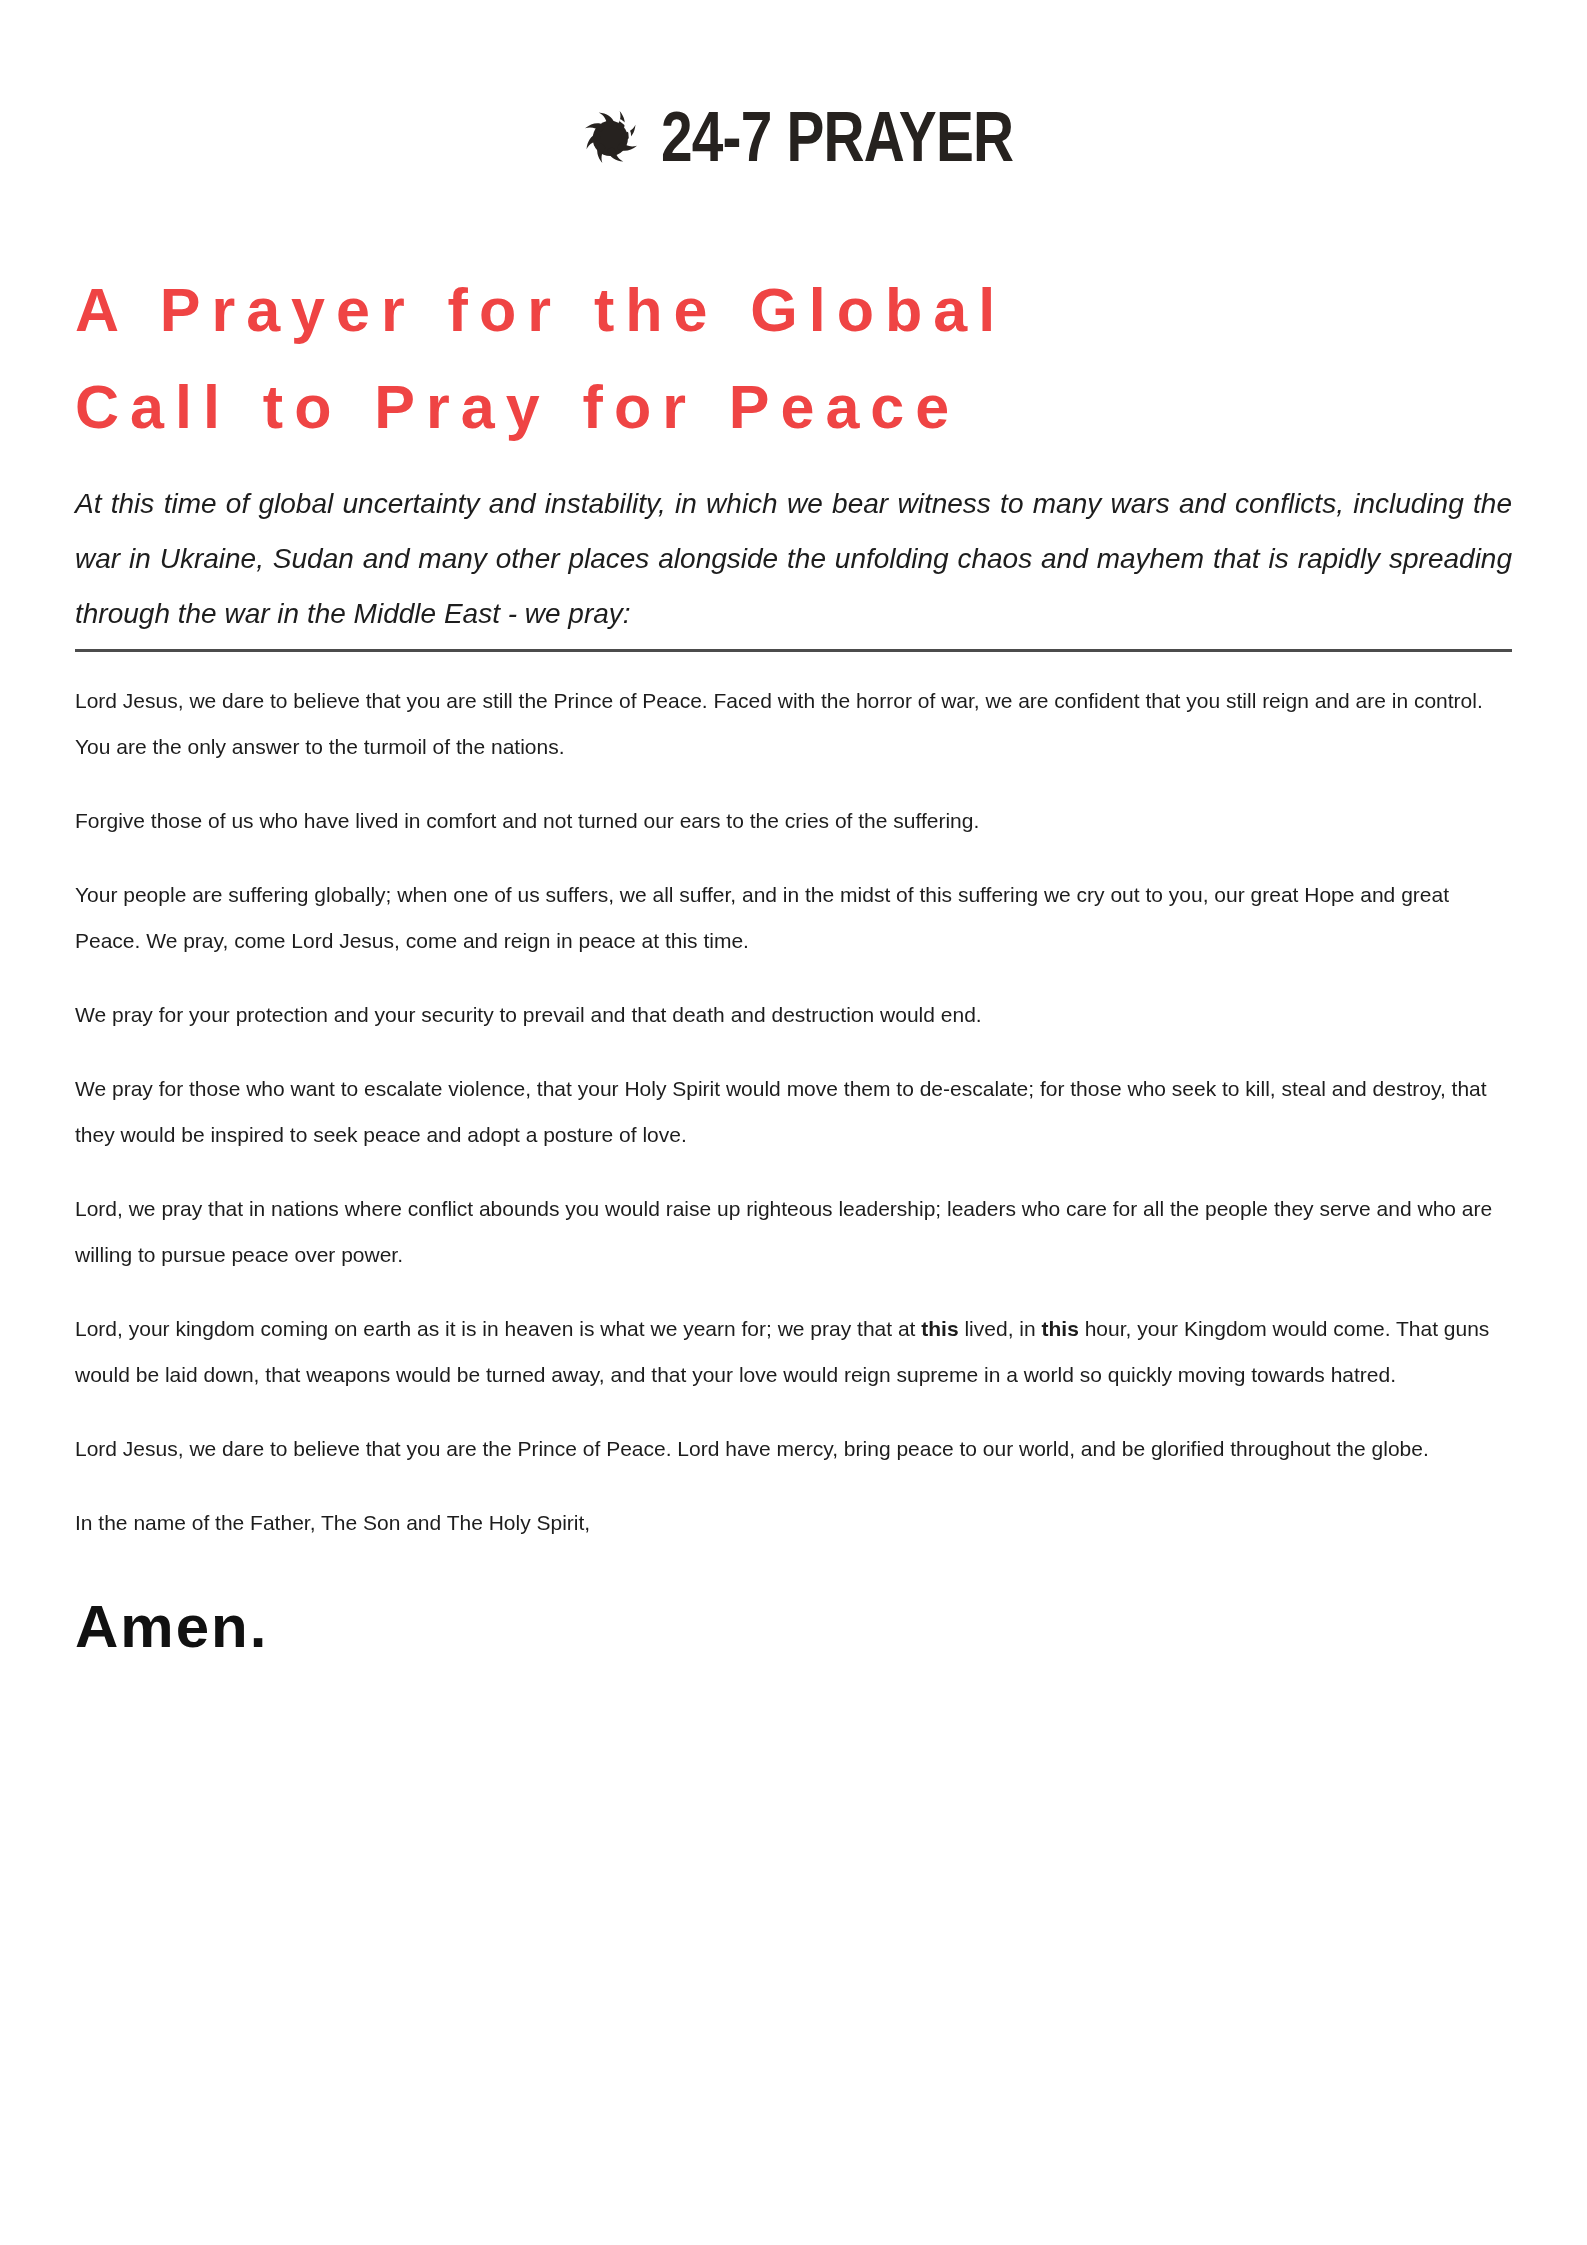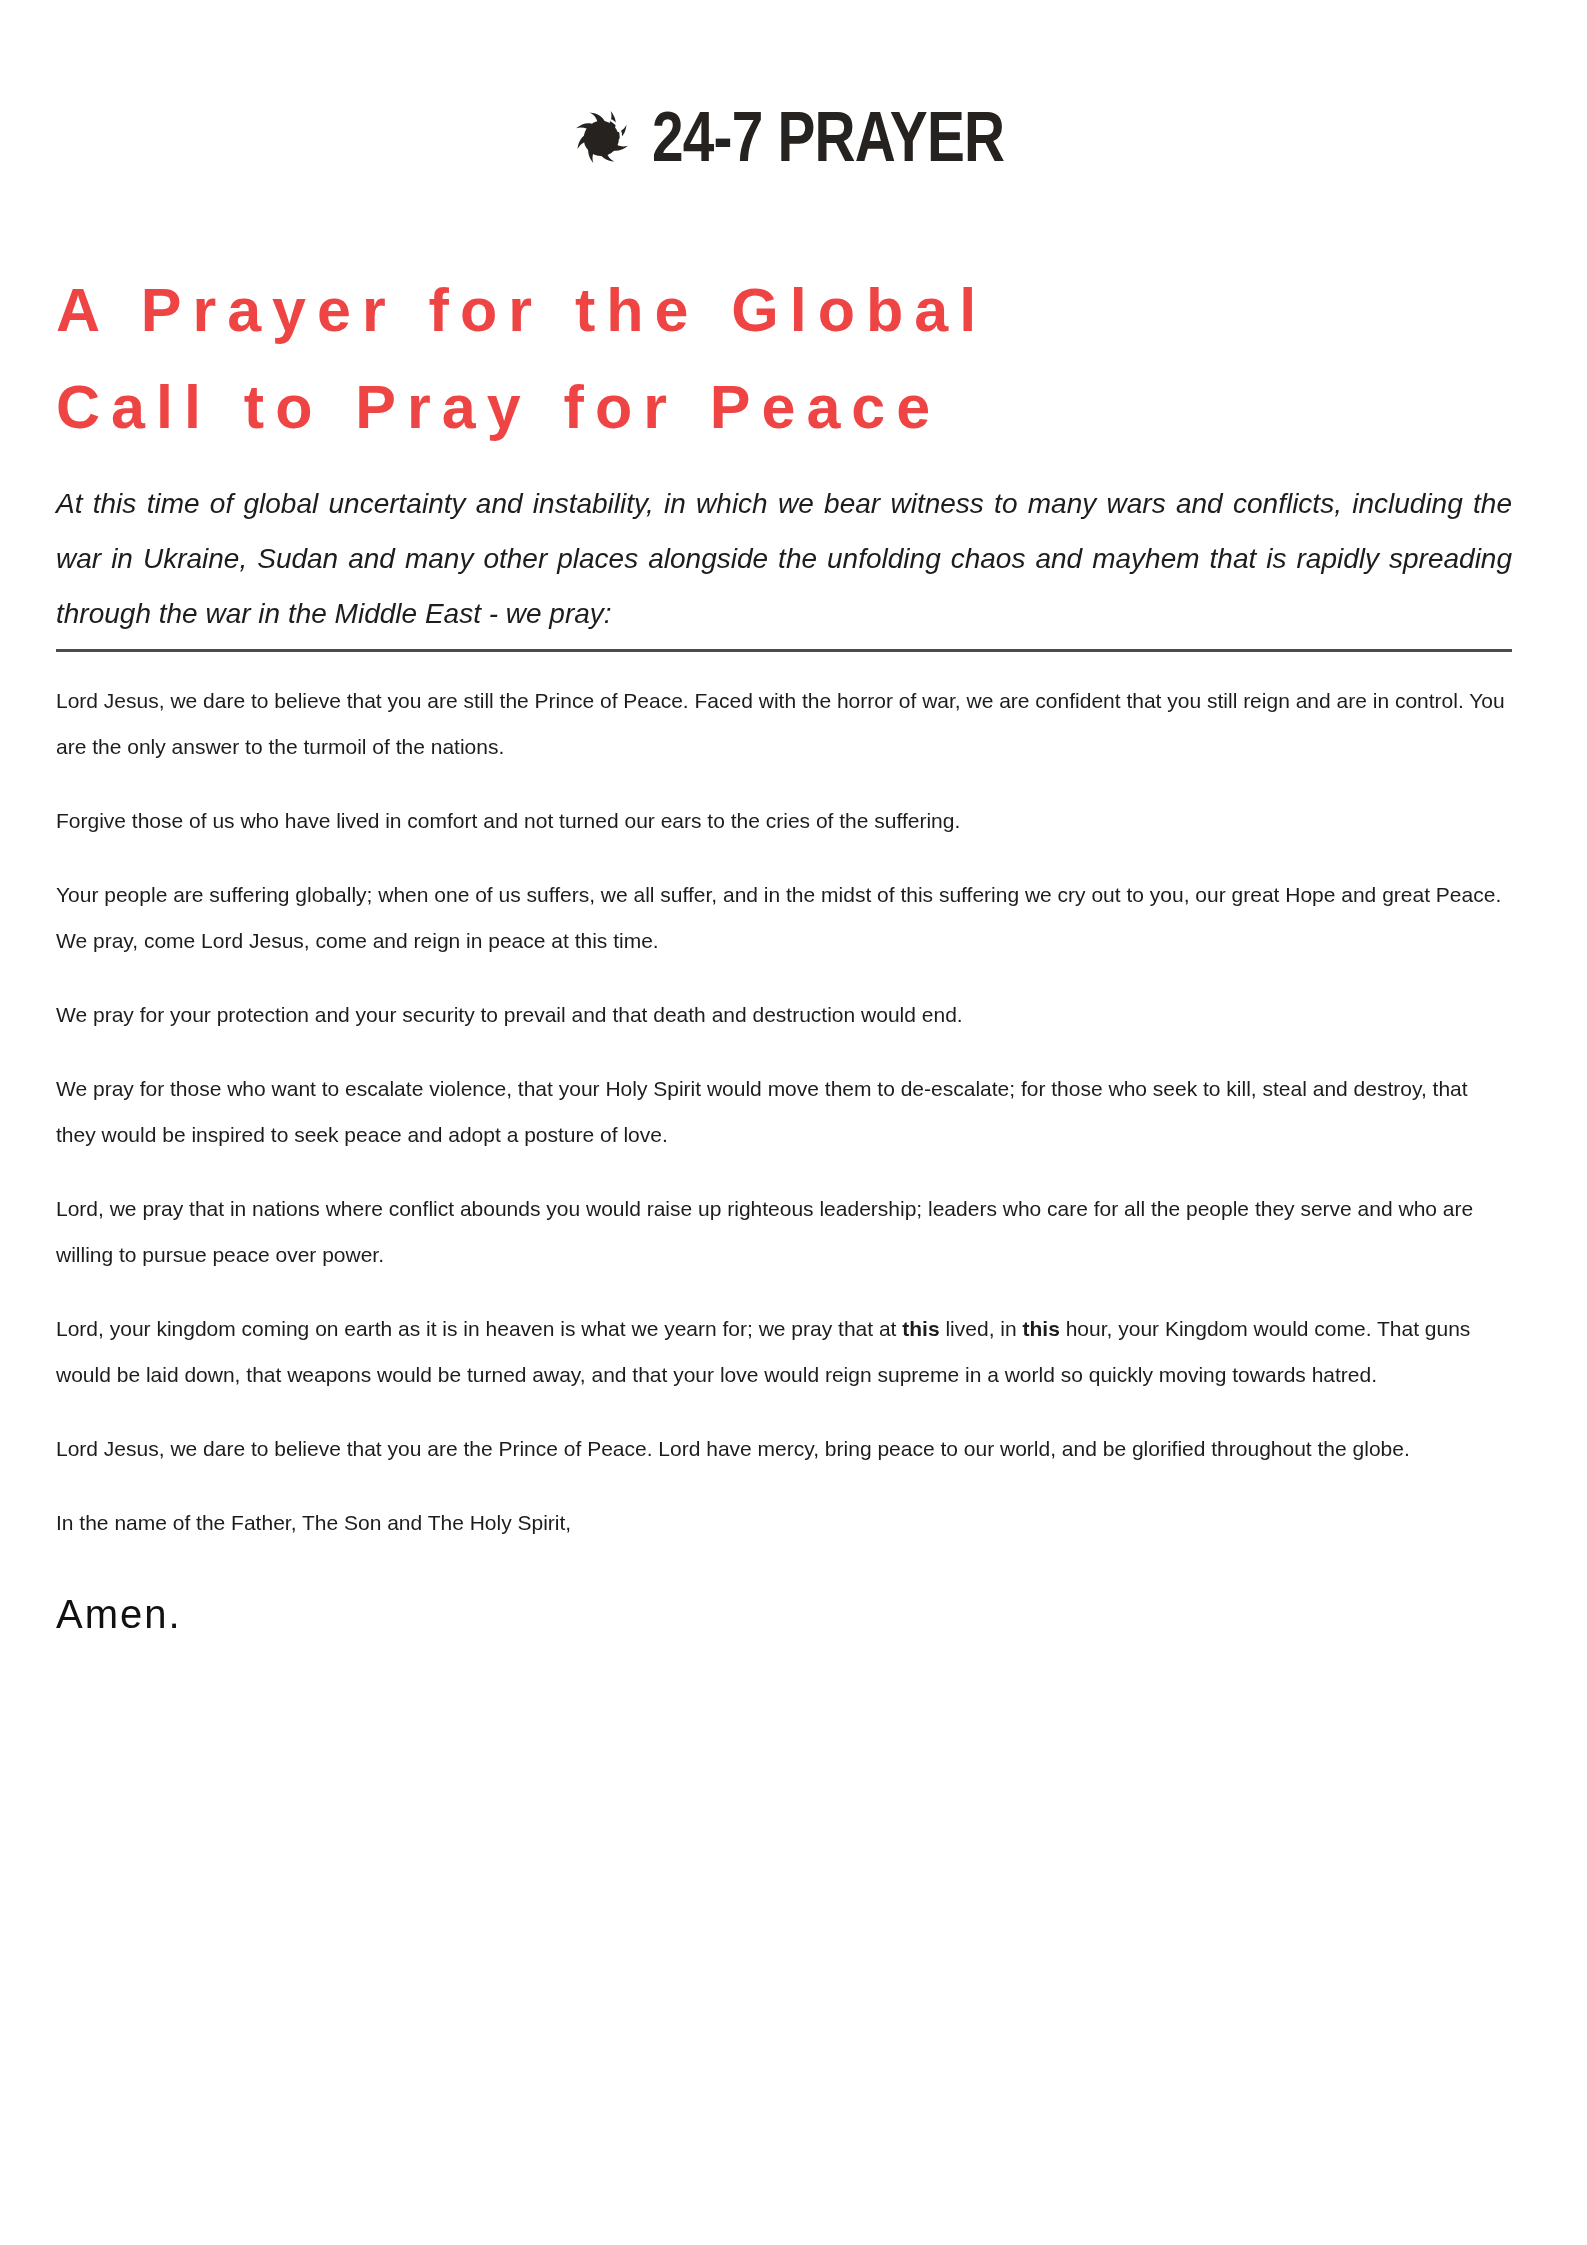--- a/index.html
+++ b/index.html
@@ -1,21 +1,21 @@
 <!DOCTYPE html>
 <html><head>
 <meta charset="utf-8">
 <style>
   html, body { margin: 0; padding: 0; background: #ffffff; }
   .page {
     position: relative;
     width: 1587px;
     height: 1846px;
     box-sizing: border-box;
-    padding: 98px 75px 0 56px;
+    padding: 98px 75px 0 75px;
     background: #ffffff;
     font-family: "Liberation Sans", sans-serif;
     color: #1d1d1d;
     overflow: hidden;
   }
   
   .logo-row {
     display: flex;
     justify-content: center;
     align-items: center;
@@ -67,22 +67,22 @@
     margin-top: 26px;
     font-size: 21px;
     line-height: 46px;
     color: #1d1d1d;
   }
   .prayer p { margin: 0 0 28px 0; }
   .prayer b { font-weight: 700; }
   
   .amen {
     margin-top: 46px;
-    font-size: 40px;
-    font-weight: 400;
+    font-size: 60px;
+    font-weight: 700;
     letter-spacing: 2px;
     color: #111111;
   }
 </style>
 </head>
 <body>
 
 <div class="page">
 
   <header class="logo-row">

